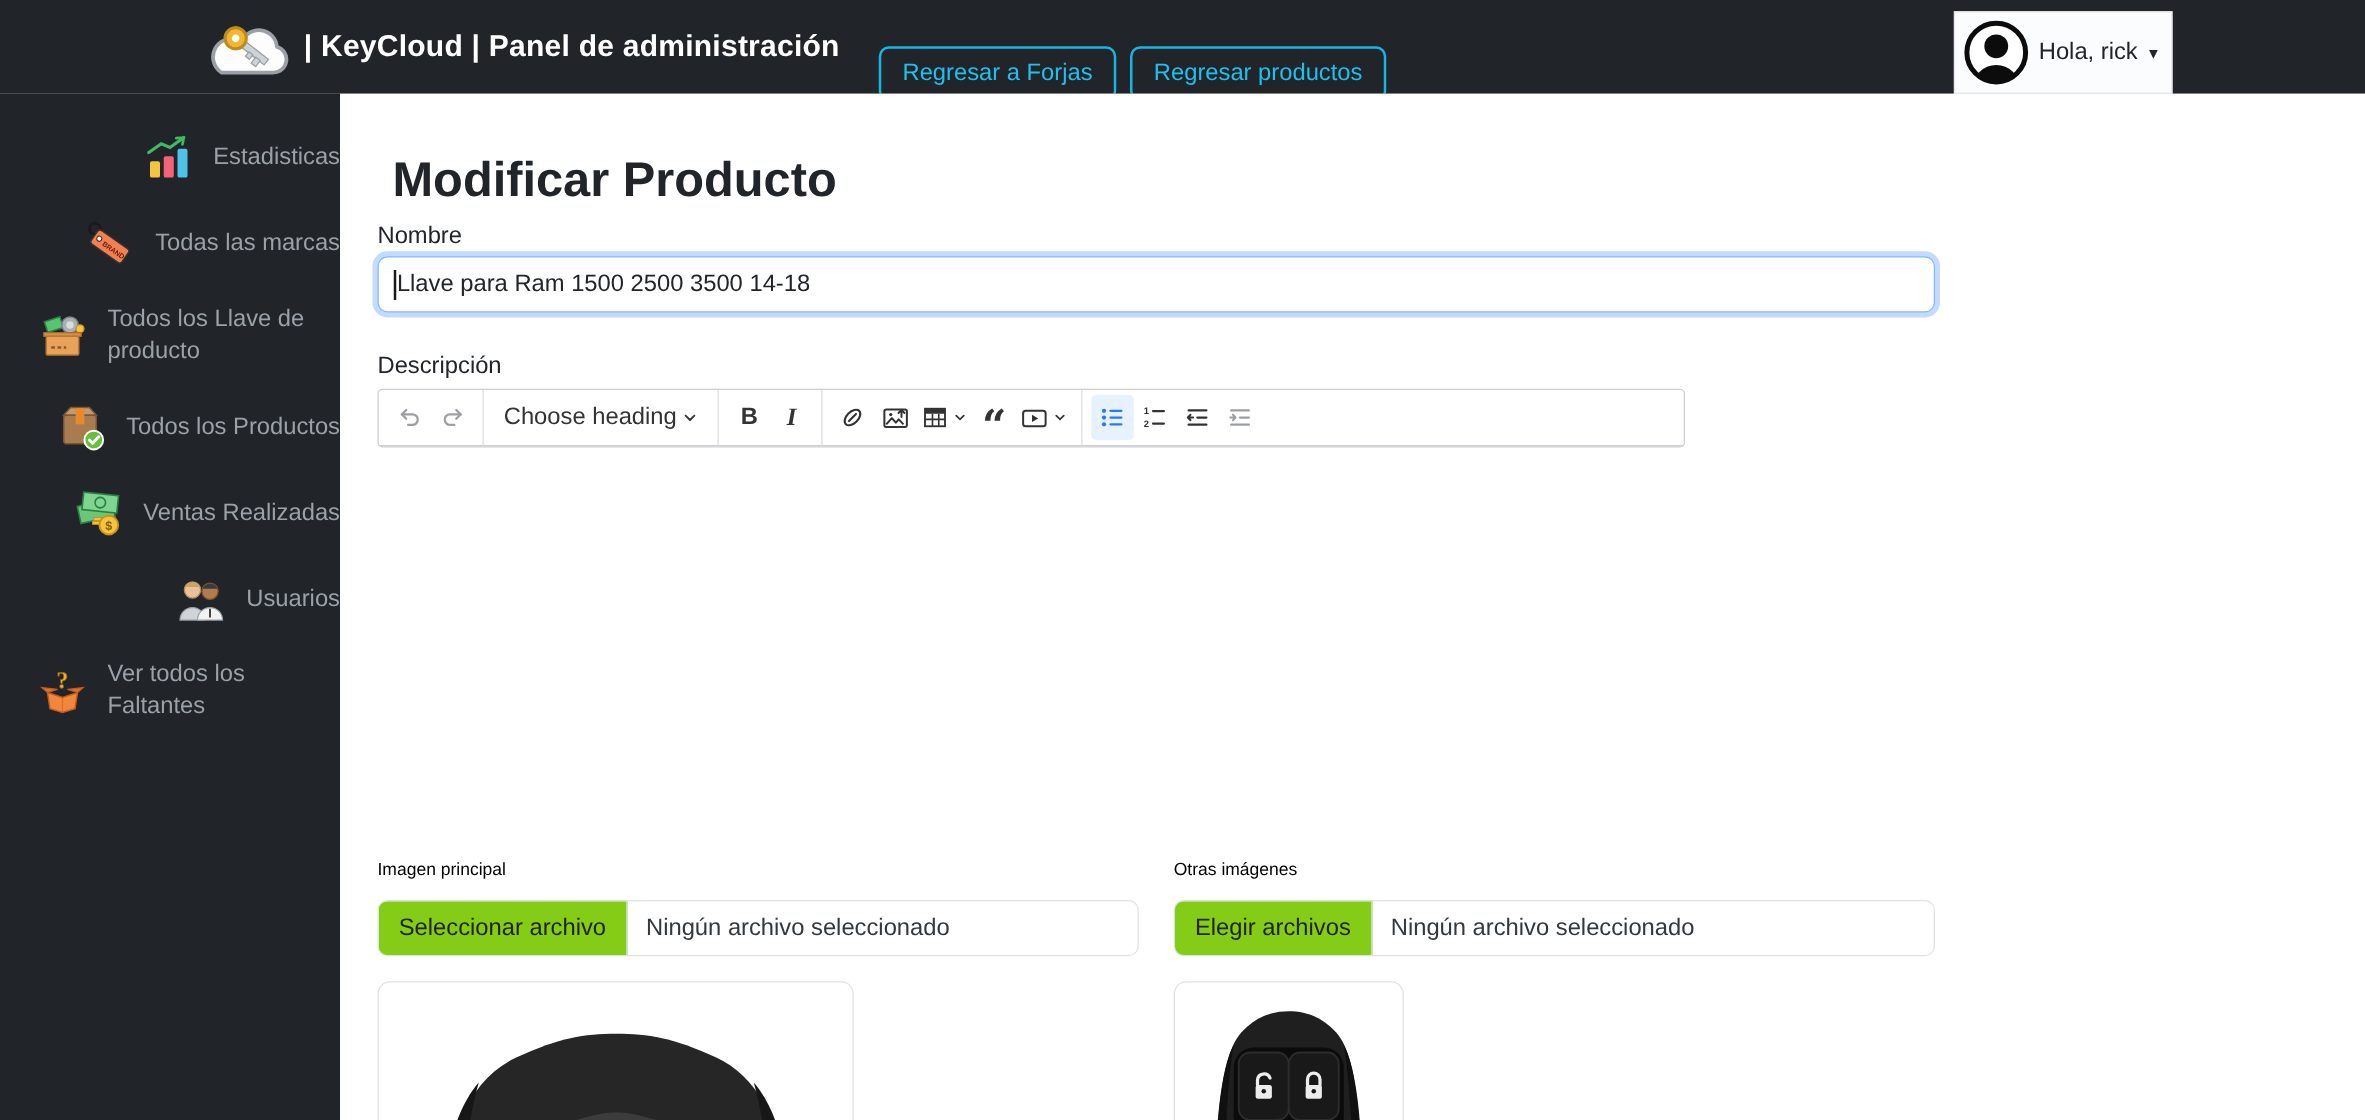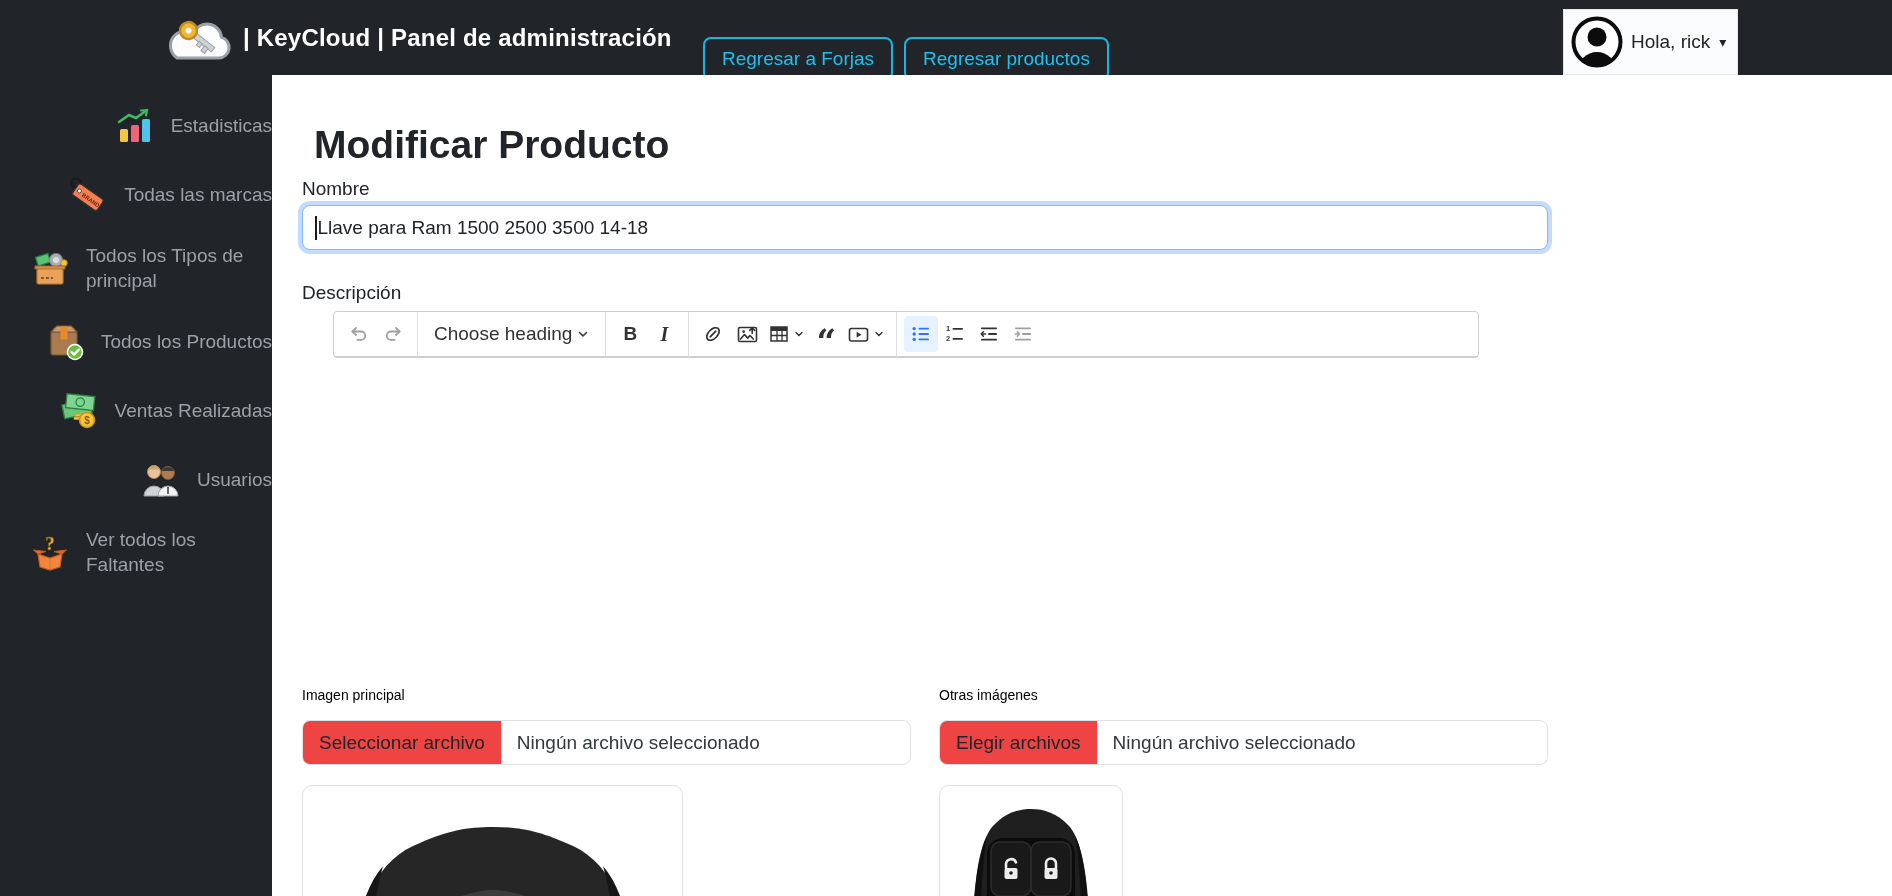--- a/index.html
+++ b/index.html
@@ -45,21 +45,21 @@
 
   .name-input {
     position:absolute; left:30px; top:130px; width:1246px; height:45px;
     border:1px solid #86b7fe; border-radius:8px; background:#fff;
     box-shadow:0 0 0 4px rgba(13,110,253,.25);
     display:flex; align-items:center; padding:0 12px; font-size:19px; color:#212529; cursor:text;
   }
   .caret-line { display:inline-block; width:1.5px; height:24px; background:#1a1a1a; margin-right:1px; }
 
   
-  .editor { position:absolute; left:30px; top:236px; width:1146px; border:1px solid #ccced1; border-radius:4px; background:#fff;margin-left:31px; }
+  .editor { position:absolute; left:30px; top:236px; width:1046px; border:1px solid #ccced1; border-radius:4px; background:#fff; }
   .ed-toolbar { height:45px; display:flex; align-items:center; padding:0 8px; border-bottom:1px solid #ccced1; }
   .tb-btn {
     height:36px; min-width:34px; padding:0 5px; display:flex; align-items:center; justify-content:center;
     color:#333; border-radius:4px; cursor:pointer; gap:5px;
   }
   .tb-btn.disabled { color:#9d9fa2; cursor:default; }
   .tb-btn.active { background:#e6f2ff; color:#2977ff; }
   .tb-sep { width:1px; height:45px; background:#dedede; margin:0 7px; flex:0 0 1px; }
   .tb-dd { font-size:19px; color:#333; padding:0 9px; min-width:152px; justify-content:space-between; }
   .tb-b { font-weight:800; font-size:19px; }
@@ -68,21 +68,21 @@
   .ed-content { height:302px; padding:19px 20px 0 0; font-size:19px; color:#212529; cursor:text; }
   .ed-content ul { margin:0; padding-left:63px; }
   .ed-content li { line-height:29px; }
 
   
   .up-label { position:absolute; top:612px; font-size:14px; color:#000000; }
   .file-input {
     position:absolute; top:645px; width:609px; height:45px; background:#fff;
     border:1px solid #dee2e6; border-radius:8px; display:flex; align-items:stretch; overflow:hidden; cursor:pointer;
   }
-  .file-btn { background:#ef4444; border-right:1px solid #dee2e6; padding:0 16px; display:flex; align-items:center; font-size:19px; color:#212529; white-space:nowrap; }
+  .file-btn { background:#84cc16; border-right:1px solid #dee2e6; padding:0 16px; display:flex; align-items:center; font-size:19px; color:#212529; white-space:nowrap; }
   .file-status { padding:0 15px; display:flex; align-items:center; font-size:19px; color:#33383d; white-space:nowrap; }
   .col-left { left:30px; }
   .col-right { left:667px; }
 
   .img-card {
     position:absolute; top:710px; height:240px; background:#fff;
     border:1px solid #dee2e6; border-radius:10px; overflow:hidden;
     display:flex; justify-content:center;
   }
   .img-card.big { left:30px; width:381px; }
@@ -167,21 +167,21 @@
               <rect x="8" y="8" width="13" height="9" fill="#58c472" stroke="#2f7d43" stroke-width="1.2"></rect>
             </g>
           <circle cx="27" cy="13" r="6.5" fill="#aab0b6" stroke="#7c838a" stroke-width="1.2"></circle>
           <circle cx="27" cy="13" r="3" fill="#d9dde1"></circle>
           <circle cx="35" cy="16" r="3.2" fill="#f5c242" stroke="#c8951a" stroke-width="1"></circle>
           <path d="M6 19 h30 v3 H6 z" fill="#d98f47" stroke="#a86a2a" stroke-width="1"></path>
           <rect x="8" y="22" width="26" height="15" rx="1.5" fill="#e8a25c" stroke="#b97832" stroke-width="1.2"></rect>
           <path d="M12 31 h12" stroke="#8a5a28" stroke-width="2" stroke-dasharray="3 2"></path>
         </svg>
       </span>
-      <span class="lbl">Todos los Tipos de principal</span>
+      <span class="lbl">Todos los Llave de producto</span>
     </div>
 
     <div class="side-item">
       <span class="side-icon">
         <svg viewBox="0 0 42 42" width="42" height="42">
           <rect x="7" y="12" width="26" height="23" rx="2" fill="#a97c50" stroke="#7c5633" stroke-width="1.2"></rect>
           <path d="M7 12 l5.5 -6 h15 l5.5 6 z" fill="#c49a6c" stroke="#7c5633" stroke-width="1.2"></path>
           <rect x="16.5" y="6.5" width="7" height="13" fill="#e8892b"></rect>
           <circle cx="31" cy="32" r="7.5" fill="#6abf3a" stroke="#fff" stroke-width="1.6"></circle>
           <path d="M27.5 32 l2.6 2.6 L35 29.4" fill="none" stroke="#fff" stroke-width="2.4" stroke-linecap="round" stroke-linejoin="round"></path>

